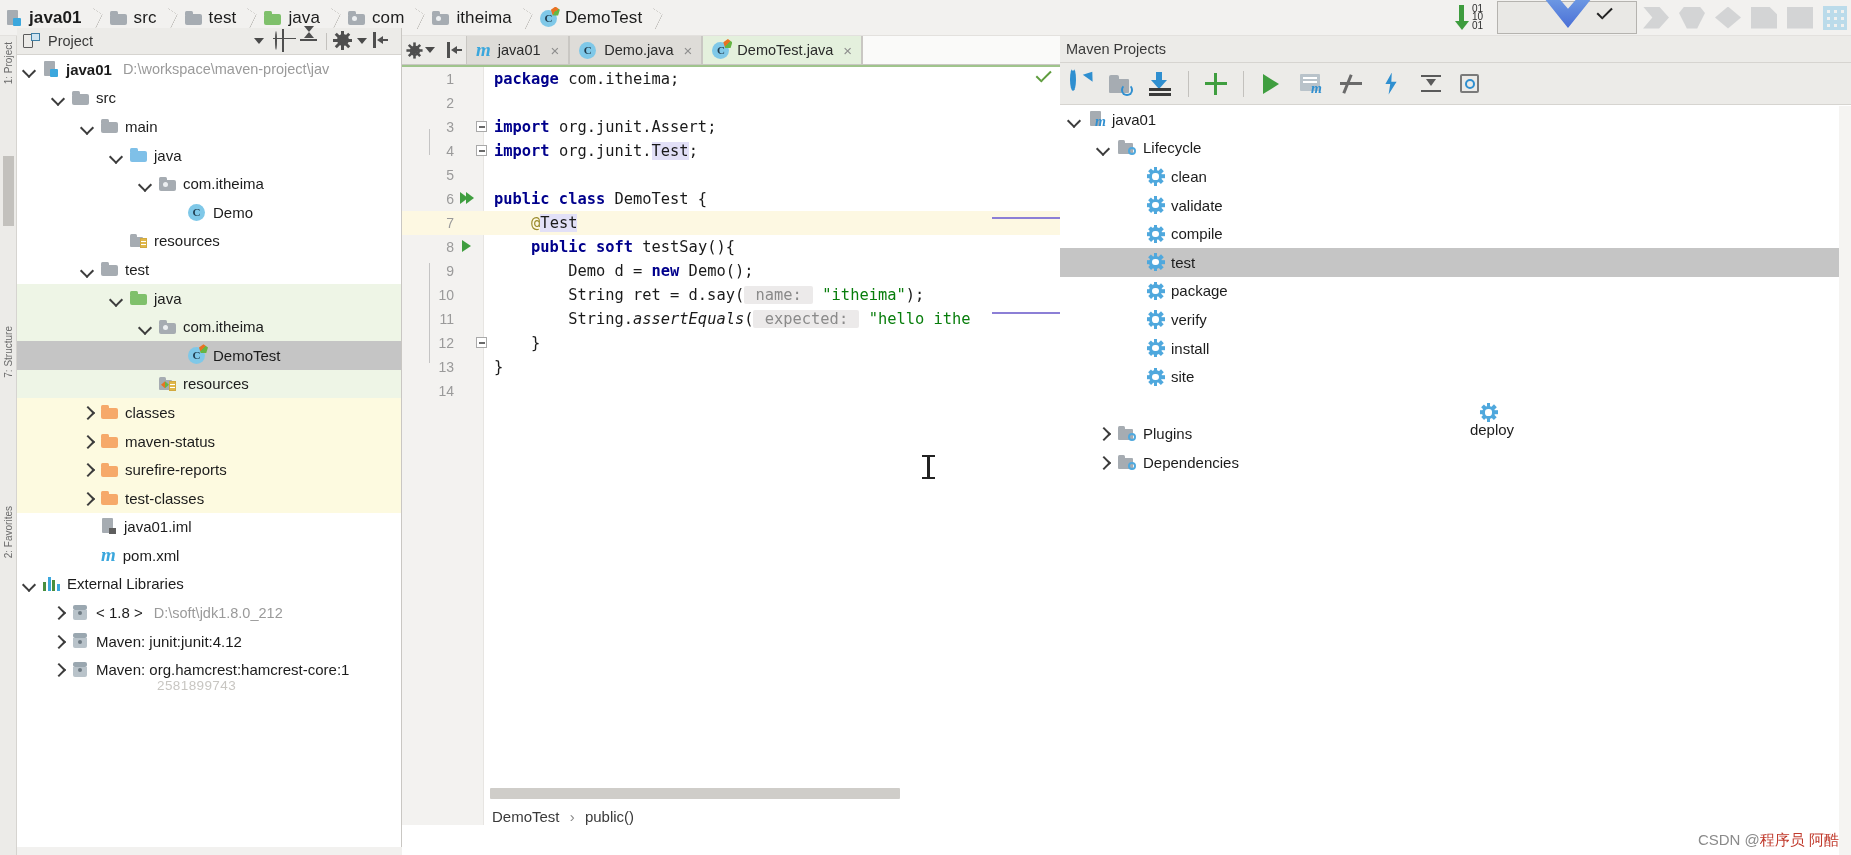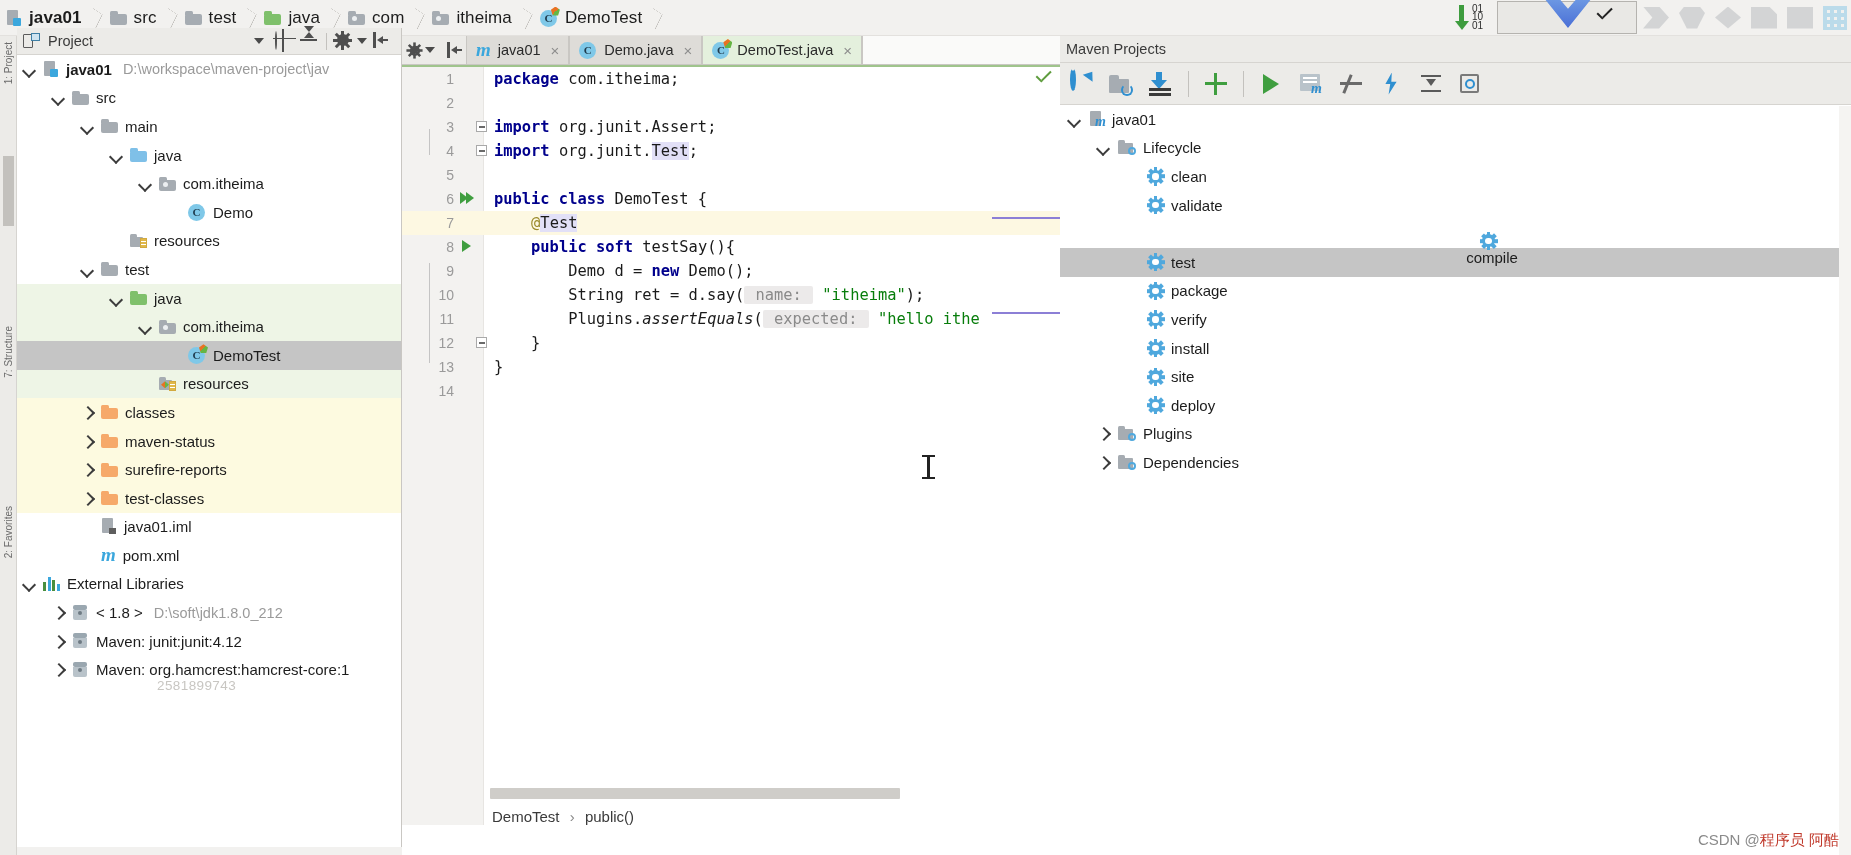--- a/index.html
+++ b/index.html
@@ -683,21 +683,21 @@
             <span class="code"><span>        Demo d = </span><span class="kw">new</span><span> Demo();</span></span>
           </div>
           <div class="ln">
             <span class="lnum">10</span>
             <span class="gmark"></span>
             <span class="code"><span>        String ret = d.say(</span><span class="hint"> name: </span><span class="str"> "itheima"</span><span>);</span></span>
           </div>
           <div class="ln">
             <span class="lnum">11</span>
             <span class="gmark"></span>
-            <span class="code"><span>        Plugins.</span><span class="ital">assertEquals</span><span>(</span><span class="hint"> expected: </span><span class="str"> "hello ithe</span></span>
+            <span class="code"><span>        String.</span><span class="ital">assertEquals</span><span>(</span><span class="hint"> expected: </span><span class="str"> "hello ithe</span></span>
           </div>
           <div class="ln">
             <span class="lnum">12</span>
             <span class="gmark">
               <span class="fold"></span>
             </span>
             <span class="code"><span>    }</span></span>
           </div>
           <div class="ln">
             <span class="lnum">13</span>
@@ -802,21 +802,21 @@
           <span class="ico-gear-blue">
             <span class="s1"></span>
             <span class="s2"></span>
             <span class="s3"></span>
             <span class="s4"></span>
             <span class="c"></span>
             <span class="hole"></span>
           </span>
           <span class="mtxt">validate</span>
         </div>
-        <div class="mrow" style="padding-left: 66px; flex-direction: column;">
+        <div class="mrow" style="padding-left: 66px;">
           <span class="arrow "></span>
           <span style="width: 8px; flex: 0 0 auto;"></span>
           <span class="ico-gear-blue">
             <span class="s1"></span>
             <span class="s2"></span>
             <span class="s3"></span>
             <span class="s4"></span>
             <span class="c"></span>
             <span class="hole"></span>
           </span>
@@ -880,21 +880,21 @@
           <span class="ico-gear-blue">
             <span class="s1"></span>
             <span class="s2"></span>
             <span class="s3"></span>
             <span class="s4"></span>
             <span class="c"></span>
             <span class="hole"></span>
           </span>
           <span class="mtxt">site</span>
         </div>
-        <div class="mrow" style="padding-left: 66px;">
+        <div class="mrow" style="padding-left: 66px; flex-direction: column;">
           <span class="arrow "></span>
           <span style="width: 8px; flex: 0 0 auto;"></span>
           <span class="ico-gear-blue">
             <span class="s1"></span>
             <span class="s2"></span>
             <span class="s3"></span>
             <span class="s4"></span>
             <span class="c"></span>
             <span class="hole"></span>
           </span>

